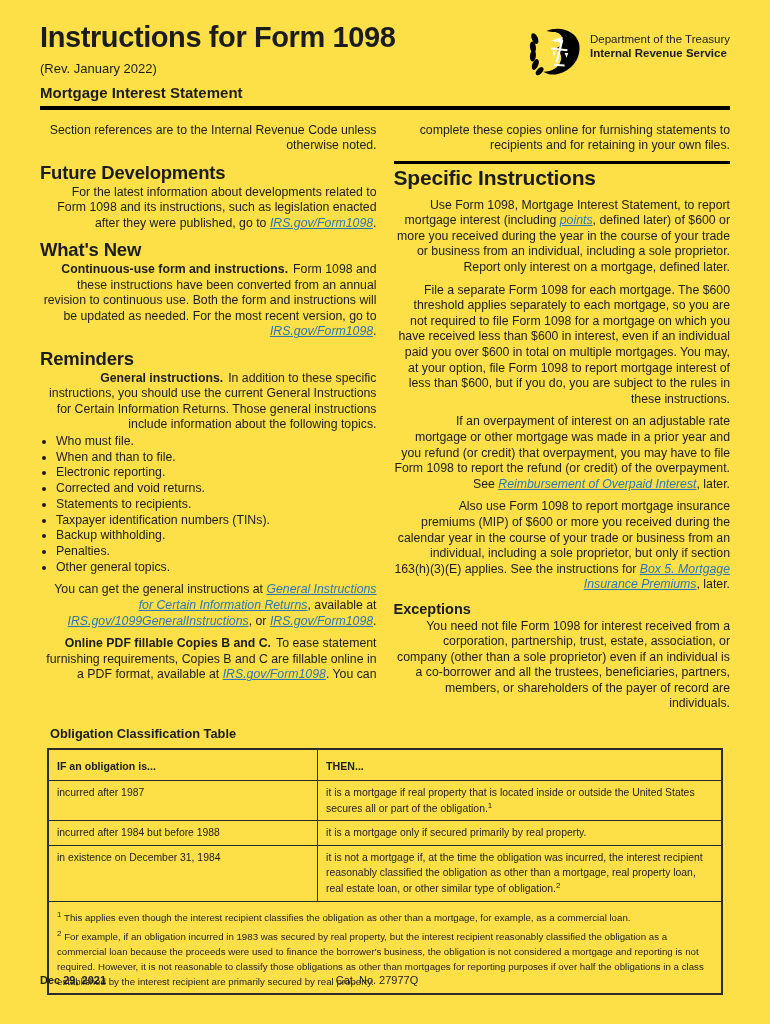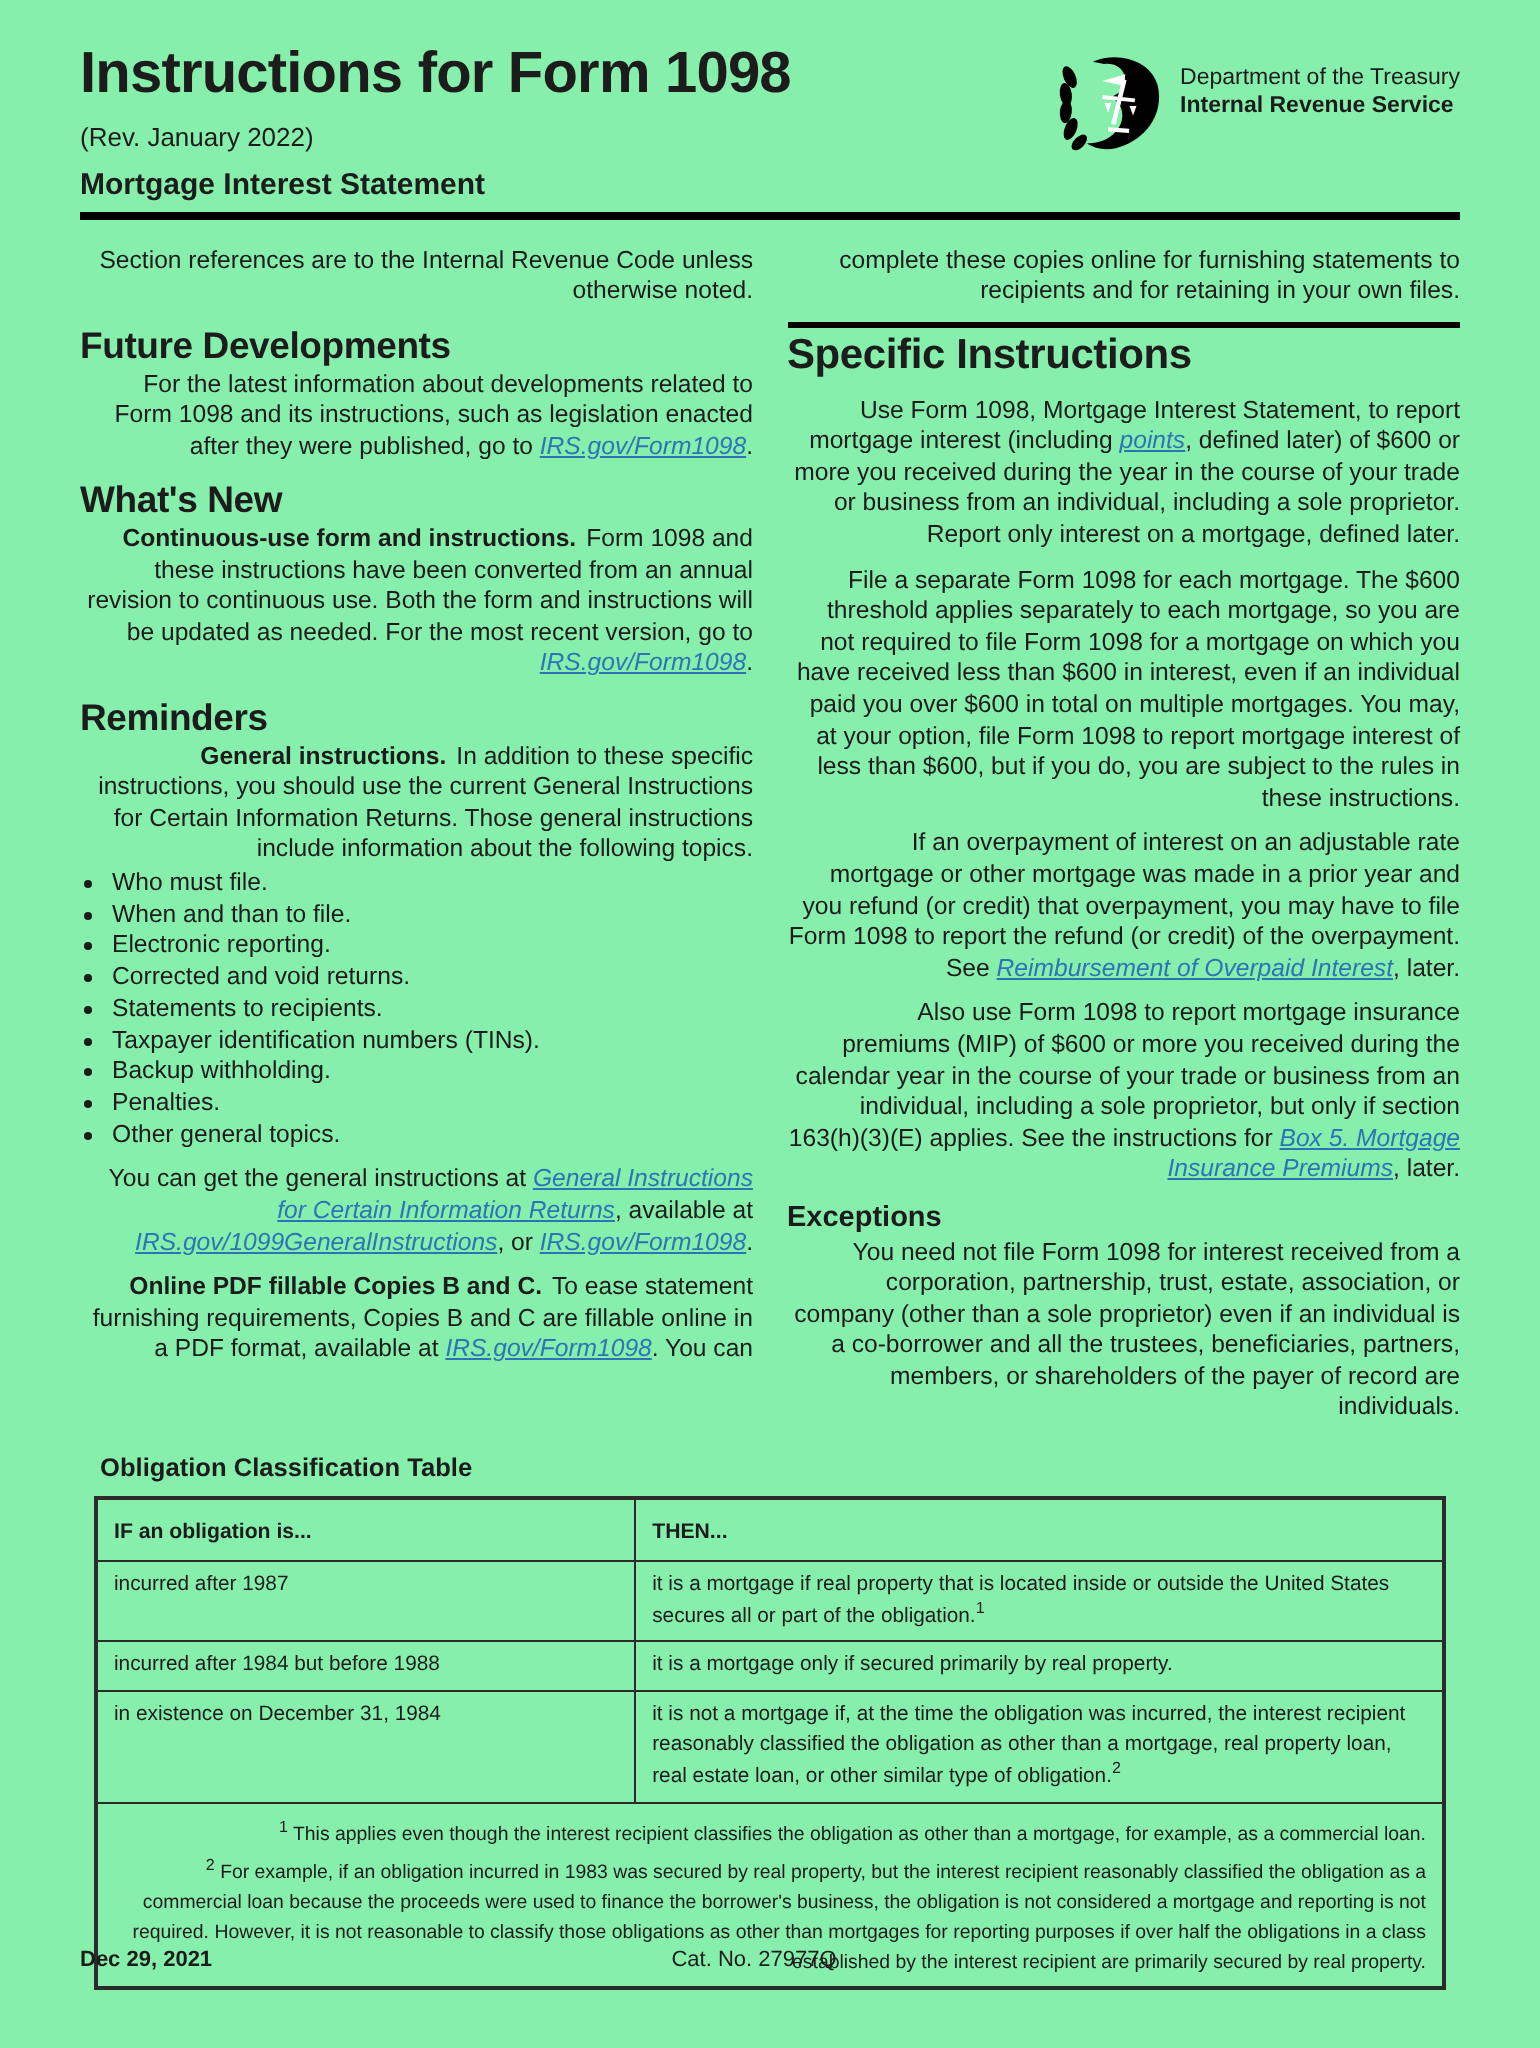--- a/index.html
+++ b/index.html
@@ -2,21 +2,21 @@
 <html><head>
 <meta charset="utf-8">
 <style>
   * { box-sizing: border-box; margin: 0; padding: 0; }
   html, body { background: #e8e8e8; }
   body { font-family: "Liberation Sans", "DejaVu Sans", sans-serif; }
   .page {
     position: relative;
     width: 770px; height: 1024px;
     margin: 0 auto;
-    background: #86efac;
+    background: #fde047;
     color: #1c1c1c;
     padding: 22px 40px 0 40px;
     overflow: hidden;
   }
   
   .hdr { display: flex; justify-content: space-between; align-items: flex-start; }
   .doc-title { font-size: 29px; font-weight: 700; letter-spacing: -0.4px; line-height: 1.1; }
   .rev { font-size: 13px; font-weight: 400; margin-top: 7px; }
   .form-name { font-size: 15px; font-weight: 700; margin-top: 8px; }
   .hdr-right { display: flex; align-items: flex-start; gap: 8px; margin-top: 6px; }
@@ -38,21 +38,21 @@
   ul.topics li { line-height: 15.7px; }
   .col-rule { height: 3px; background: #000; margin: 7px 0 6px 0; }
   
   .table-sec { margin-top: 14px; padding: 0 7px; }
   .table-title { font-size: 12.8px; font-weight: 700; margin-bottom: 7px; padding-left: 3px; }
   table.obl { width: 100%; border-collapse: collapse; border: 2px solid #2b2b2b; font-size: 10.4px; line-height: 1.5; }
   table.obl th, table.obl td { border: 1.5px solid #2b2b2b; text-align: left; vertical-align: top; padding: 4px 8px; font-weight: 400; }
   table.obl th { font-weight: 700; padding: 9px 8px 5px 8px; font-size: 10.6px; }
   table.obl .c-if { width: 40%; }
   td.fnotes { border: none; padding: 3px 8px 8px 8px; font-size: 9.7px; line-height: 1.55; }
-  .fnote { margin-top: 4px; text-align: right; }
+  .fnote { margin-top: 4px; }
   sup { font-size: 8px; vertical-align: super; line-height: 0; }
   
   .pfooter { position: absolute; left: 40px; right: 56px; bottom: 38px; font-size: 11px; }
   .f-date { font-weight: 700; }
   .f-cat { position: absolute; left: 50%; transform: translateX(-50%); top: 0; font-weight: 400; }
 </style>
 </head>
 <body>
 
 <div class="page">

